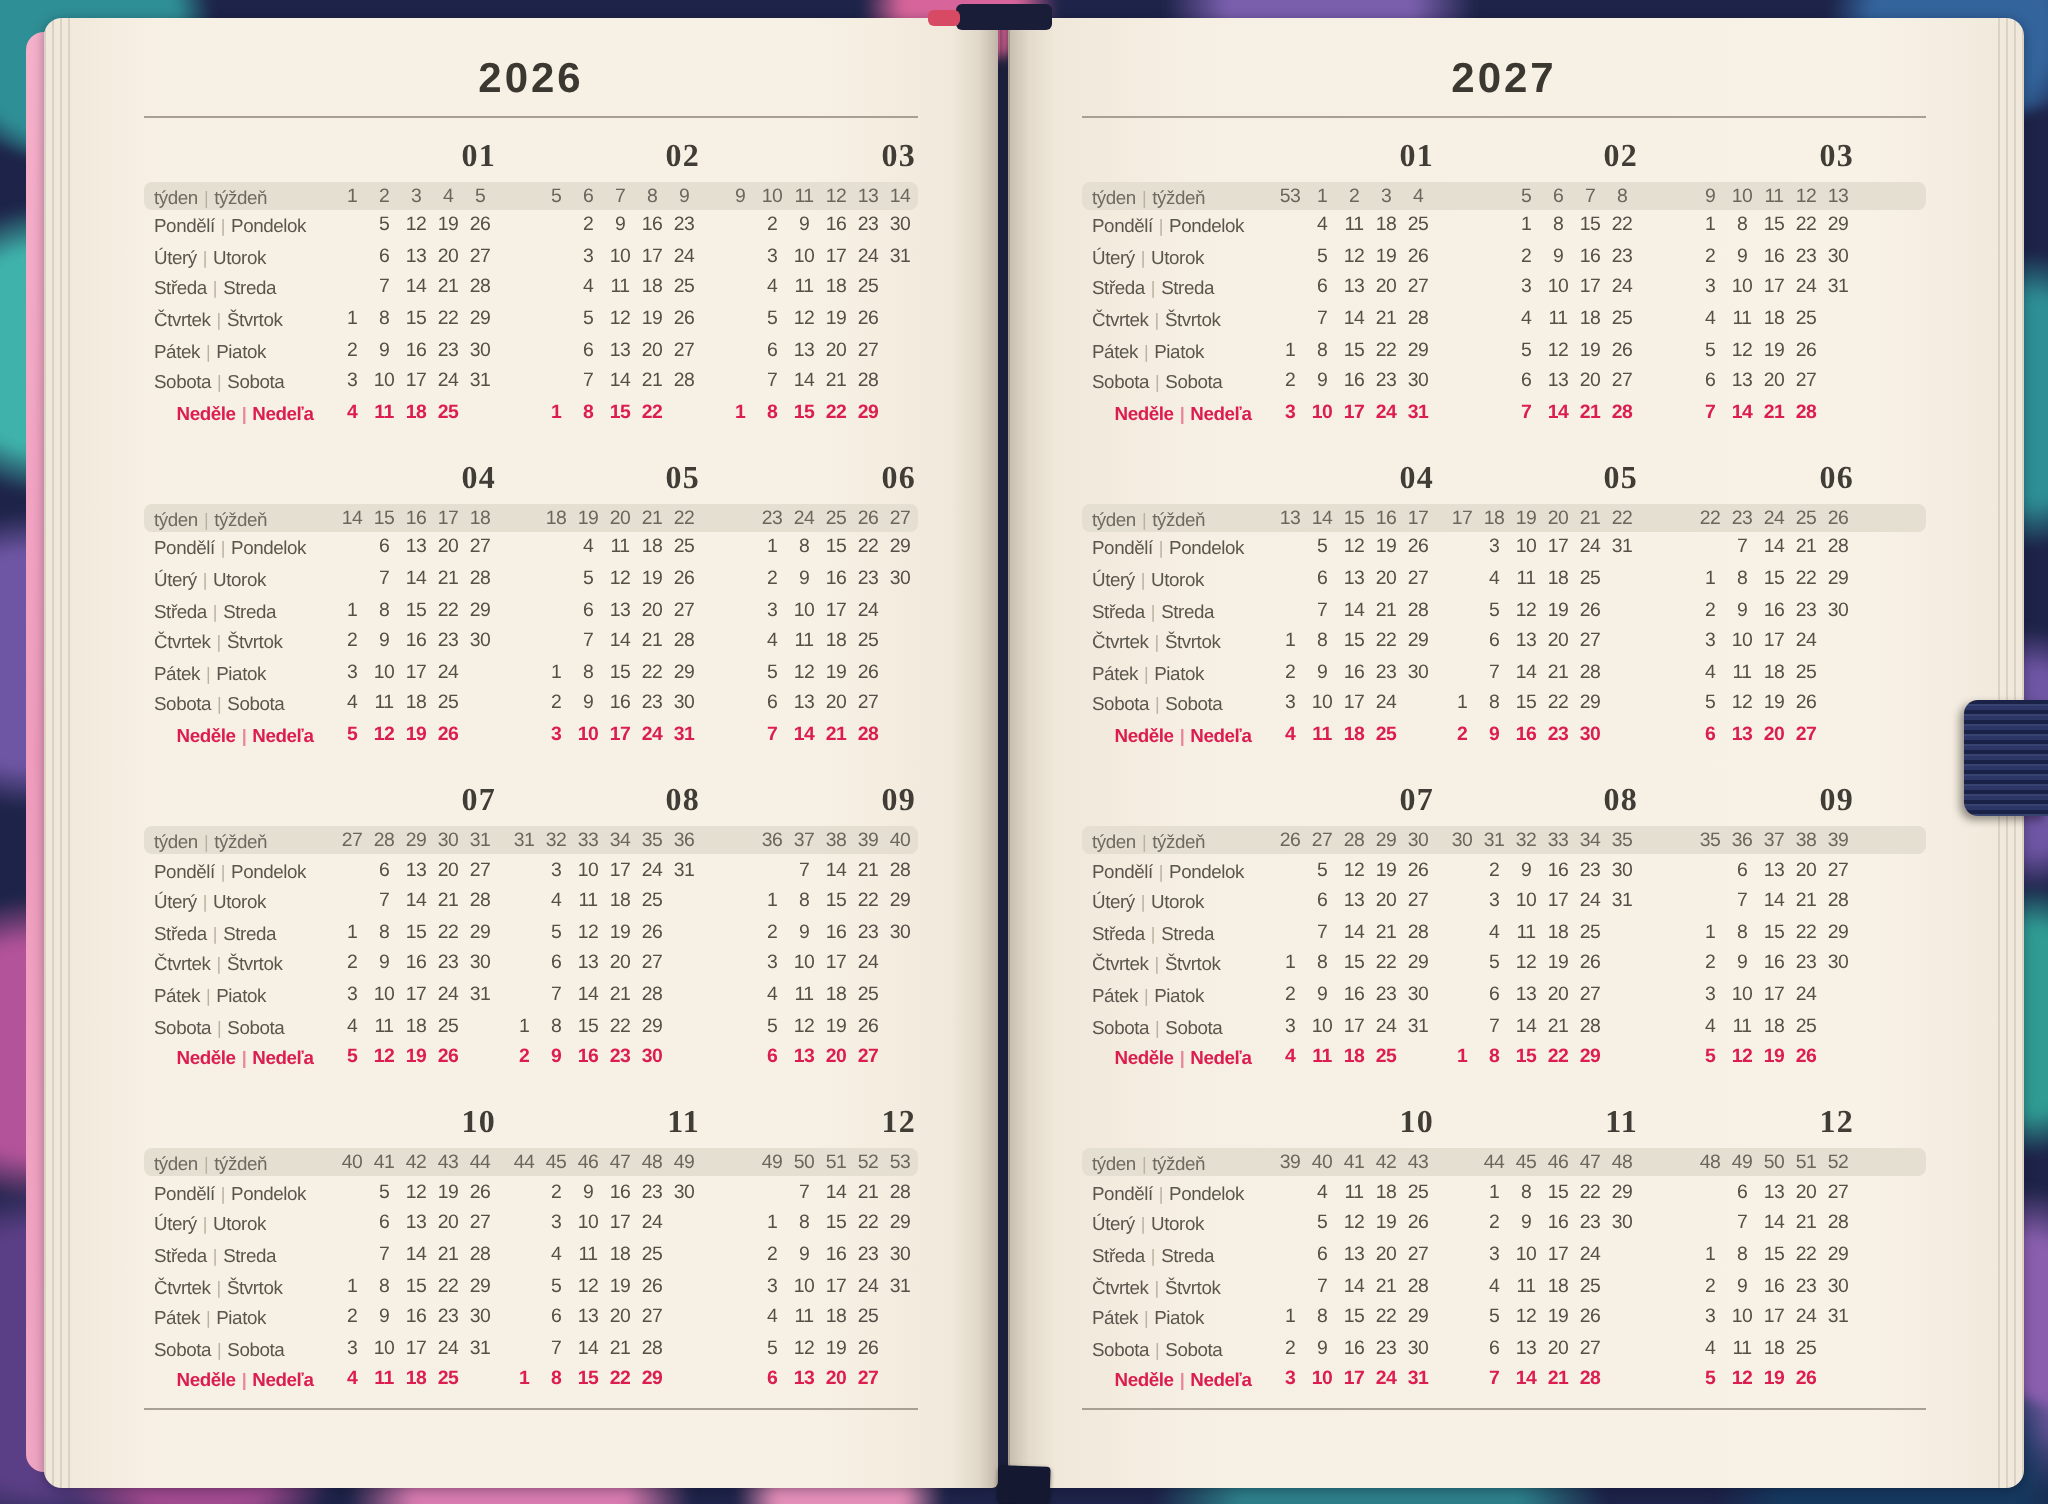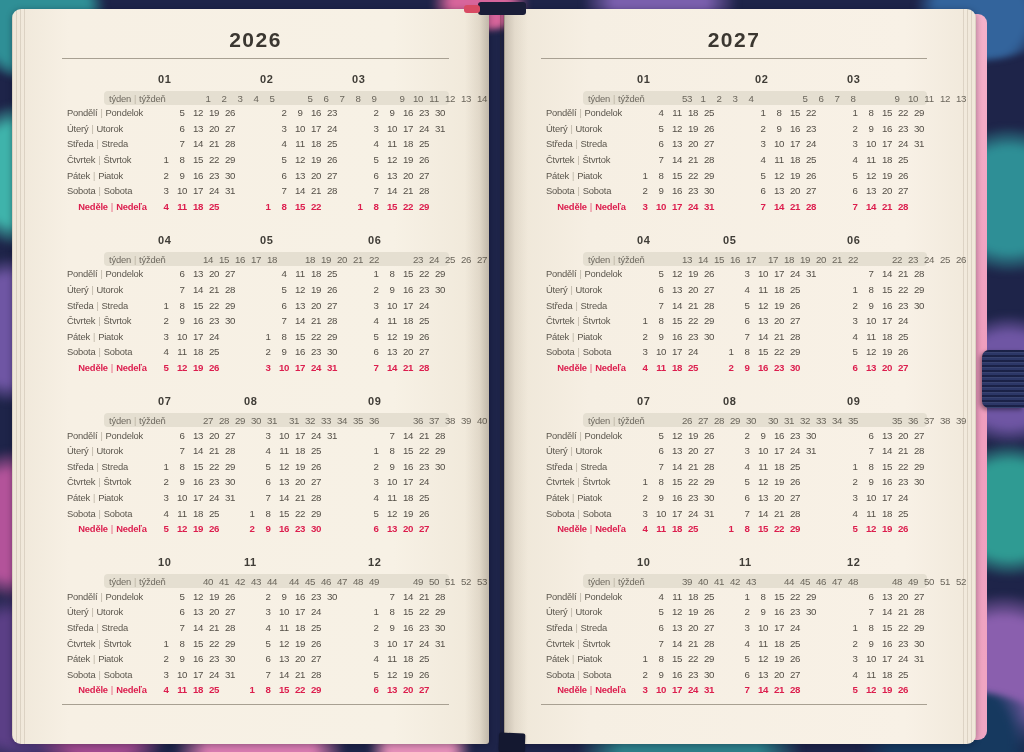--- a/index.html
+++ b/index.html
@@ -24,24 +24,24 @@
   .b15{left=540px;left:540px;top:700px;width:300px;height:90px;background:radial-gradient(circle,#2d7f89 0 45%,transparent 72%);}
   .b16{left:840px;top:690px;width:220px;height:100px;background:radial-gradient(circle,#16395f 0 50%,transparent 75%);}
   .b17{left:360px;top:705px;width:120px;height:80px;background:radial-gradient(circle,#e48fb9 0 45%,transparent 72%);}
   
   .pink-edge{position:absolute;z-index:1;background:linear-gradient(180deg,#f5b1ca,#ef9cbd 50%,#f0a6c3);}
   .pink-edge.left{left:13px;top:16px;bottom:16px;width:17px;border-radius:9px 0 0 9px;}
   .pink-edge.right{right:37px;top:14px;bottom:12px;width:17px;border-radius:0 9px 9px 0;}
   
   .page{position:absolute;top:9px;height:735px;z-index:2;box-sizing:border-box;
     box-shadow:0 1px 6px rgba(10,8,30,.35);}
-  .page.left{left:12px;width:477px;border-radius:9px 3px 3px 9px;
+  .page.left{left:22px;width:477px;border-radius:9px 3px 3px 9px;
     background:linear-gradient(90deg,#efe7d9,#f7f0e4 12%,#f7f1e5 80%,#efe7d8);
     padding:18px 40px 0 50px;}
-  .page.right{left:504px;width:472px;border-radius:3px 9px 9px 3px;
+  .page.right{left:504px;width:508px;border-radius:3px 9px 9px 3px;
     background:linear-gradient(90deg,#eee6d7,#f6efe3 18%,#f8f1e6 85%,#f0e8da);
     padding:18px 49px 0 37px;}
   .page::before{content:'';position:absolute;top:0;bottom:0;width:16px;pointer-events:none;}
   .page.left::before{left:0;border-radius:9px 0 0 9px;
     background:repeating-linear-gradient(to right,rgba(110,92,70,.16) 0 1px,rgba(255,255,255,0) 1px 4px);}
   .page.right::before{right:0;border-radius:0 9px 9px 0;
     background:repeating-linear-gradient(to left,rgba(110,92,70,.16) 0 1px,rgba(255,255,255,0) 1px 4px);}
   .page::after{content:'';position:absolute;top:0;bottom:0;width:24px;pointer-events:none;}
   .page.left::after{right:0;background:linear-gradient(to right,rgba(90,70,50,0),rgba(90,70,50,.10) 60%,rgba(55,42,30,.25));}
   .page.right::after{left:0;background:linear-gradient(to left,rgba(90,70,50,0),rgba(90,70,50,.08) 55%,rgba(55,42,30,.22));}
@@ -51,22 +51,22 @@
   .year-head{font-size:21px;font-weight:700;letter-spacing:1.5px;color:#3b3731;
     text-align:center;line-height:26px;}
   .rule{border-top:1px solid #a8a092;height:0;}
   .year-rule{margin-top:5px;}
   .bottom-rule{margin-top:6px;}
   .band{margin-top:8px;}
   .band + .band{margin-top:14px;}
   .crow{display:grid;grid-template-columns:96px 80px 102px 108px;align-items:center;}
   .zone{display:flex;justify-content:flex-end;align-items:center;}
   .mhead{height:24px;}
-  .mnum{font-size:11px;font-weight:700;letter-spacing:.6px;color:#403d37;text-align:left;}
-  .strip{height:14px;background:var(--strip,#e5dfd1);border-radius:4px;margin-left:42px;}
+  .mnum{font-size:16px;font-weight:700;letter-spacing:.6px;color:#403d37;text-align:right;font-family:Liberation Serif, serif;}
+  .strip{height:14px;background:var(--strip,#e5dfd1);border-radius:4px;}
   .drow{height:15.6px;}
   .lab{padding-left:5px;white-space:nowrap;font-size:9.4px;letter-spacing:-.2px;color:#5b564d;}
   .strip .lab{color:#6f6a60;}
   .lab-sep{margin:0 3px;color:#b9b2a3;font-size:9px;}
   .num{display:inline-block;width:16px;text-align:center;font-size:9.7px;
     letter-spacing:-.3px;color:#544f47;}
   .strip .num{color:#6b665c;}
   .sun .lab{color:var(--red,#dc1e4e);font-weight:700;text-align:center;}
   .sun .lab-sep{color:inherit;opacity:.5;}
   .sun .num{color:var(--red,#dc1e4e);font-weight:700;}

